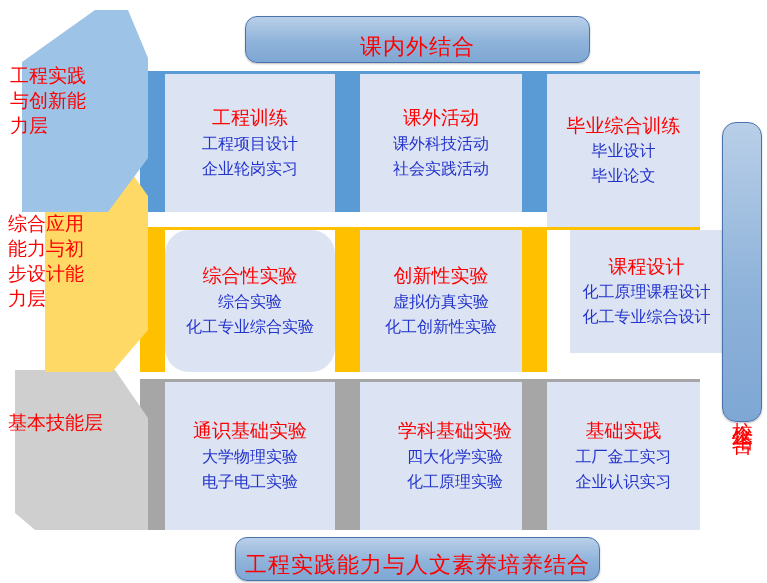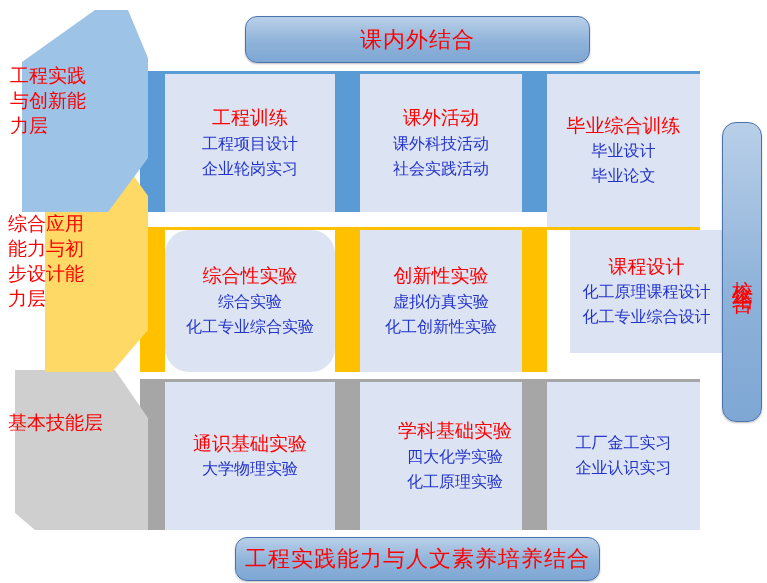--- a/index.html
+++ b/index.html
@@ -75,21 +75,21 @@
   }
 
   
   .callout {
     position: absolute;
     box-sizing: border-box;
     border: 1.5px solid #4a73ad;
     border-radius: 12px;
     background: linear-gradient(to bottom, #b9cfe8 0%, #8fb3da 55%, #7ea7d4 100%);
     display: flex;
-    align-items: center;
+    align-items: flex-end;
     justify-content: center;
     color: #ff0000;
     box-shadow: 0 1px 2px rgba(0,0,0,0.25);
   }
   .callout .callout-text {
     color: #ff0000;
     font-size: 22px;
     letter-spacing: 1px;
   }
   .callout-vertical {
@@ -157,33 +157,35 @@
     <div class="cell-sub">化工原理课程设计</div>
     <div class="cell-sub">化工专业综合设计</div>
   </div>
 
   <div class="row-topline" style="top:379px; background:#a6a6a6;"></div>
   <div class="row-leftbar" style="left:140px; top:382px; height:148px; background:#a6a6a6;"></div>
 
   <div class="cell" style="left:165px; top:382px; width:170px; height:148px;">
     <div class="cell-title">通识基础实验</div>
     <div class="cell-sub">大学物理实验</div>
+    <div class="cell-sub">电子电工实验</div>
   </div>
 
   <div class="sep" style="left:335px; top:382px; width:25px; height:148px; background:#a6a6a6;"></div>
 
   <div class="cell" style="left:360px; top:382px; width:162px; height:148px;padding-left:28px;">
     <div class="cell-title">学科基础实验</div>
     <div class="cell-sub">四大化学实验</div>
     <div class="cell-sub">化工原理实验</div>
   </div>
 
   <div class="sep" style="left:522px; top:382px; width:25px; height:148px; background:#a6a6a6;"></div>
 
   <div class="cell" style="left:547px; top:382px; width:153px; height:148px;">
+    <div class="cell-title">基础实践</div>
     <div class="cell-sub">工厂金工实习</div>
     <div class="cell-sub">企业认识实习</div>
   </div>
 
   <svg class="layer-shape" viewBox="0 0 180 583">
 
     <polygon points="15,370 115,370 148,418 148,530 35,530 15,513" fill="#cfcfcf"></polygon>
 
     <polygon points="45,208 128,168 148,196 148,330 112,372 45,372" fill="#ffd966"></polygon>
 

